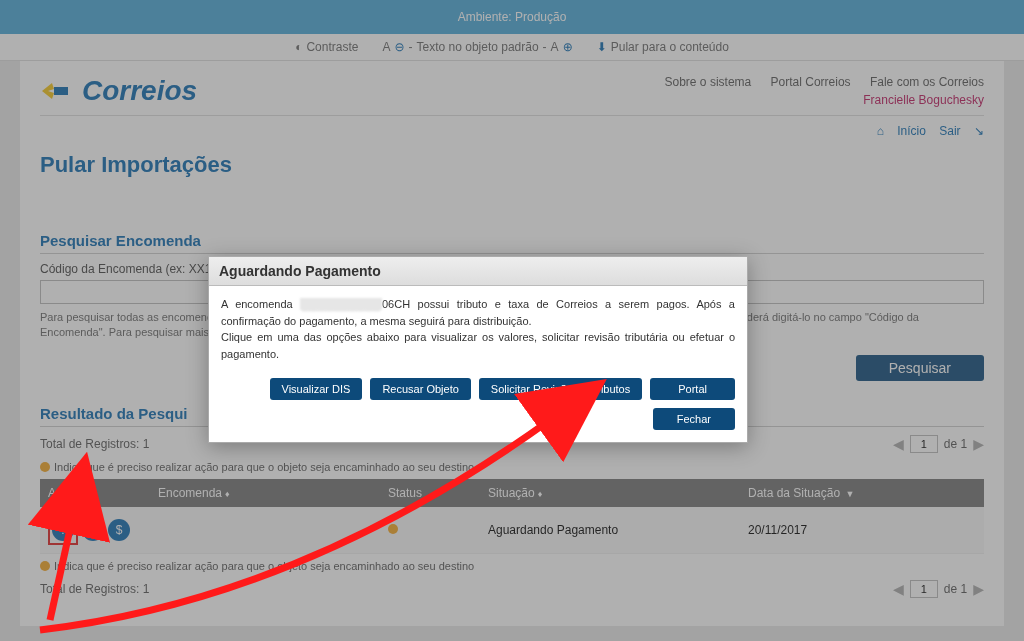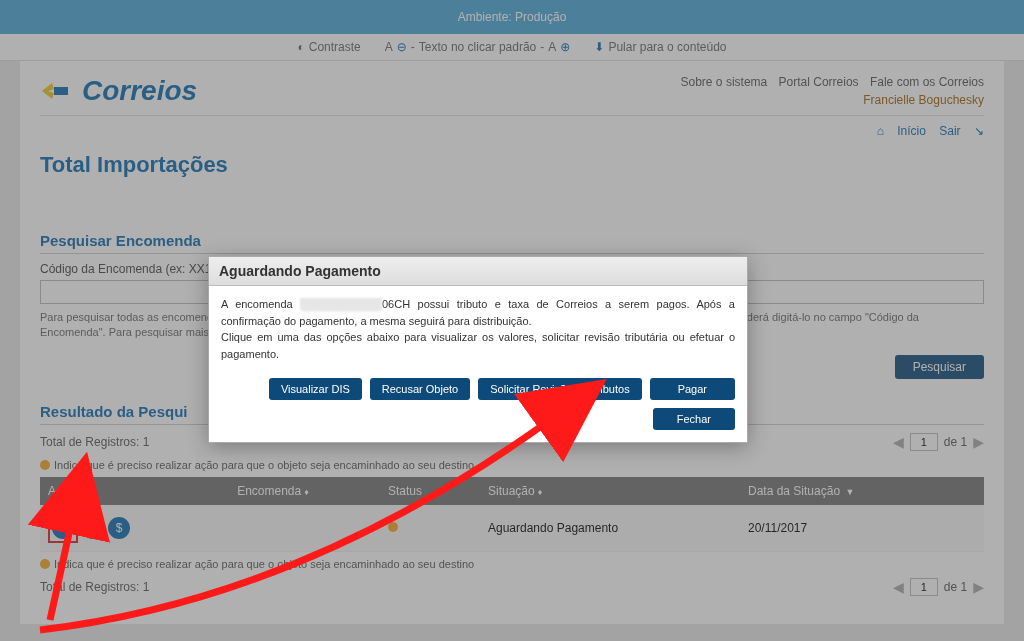--- a/index.html
+++ b/index.html
@@ -7,40 +7,40 @@
 .env-bar { background: #4aa8d8; color: #fff; text-align: center; padding: 10px; font-size: 12px; }
 .util-bar { background: #fff; padding: 6px 40px; font-size: 12px; color: #666; display: flex; justify-content: center; gap: 24px; align-items: center; border-bottom: 1px solid #ddd; }
 .util-bar .item { display: flex; align-items: center; gap: 4px; cursor: pointer; }
 .content-wrap { background: #fff; margin: 0 20px; padding: 0 20px 20px; }
 .header { display: flex; justify-content: space-between; align-items: center; padding: 14px 0 0; }
 .logo { display: flex; align-items: center; gap: 8px; }
 .logo-mark { width: 34px; height: 24px; position: relative; }
 .logo-text { color: #0d6ab0; font-size: 28px; font-weight: bold; font-style: italic; }
 .header-right { text-align: right; font-size: 12px; }
 .top-links { color: #555; margin-bottom: 4px; }
-.top-links span { margin-left: 8px; cursor: pointer; }
-.user-link { color: #a16207; cursor: pointer; }
+.top-links span { margin-left: 16px; cursor: pointer; }
+.user-link { color: #be185d; cursor: pointer; }
 .breadcrumb { text-align: right; font-size: 12px; color: #0d6ab0; padding: 8px 0; border-top: 1px solid #ddd; margin-top: 8px; }
 .breadcrumb span { margin-left: 10px; cursor: pointer; }
 .page-title { color: #0d6ab0; font-size: 22px; font-weight: bold; padding: 6px 0 20px; }
 .section-title { color: #0d6ab0; font-size: 15px; font-weight: bold; padding: 10px 0 4px; border-bottom: 1px solid #ccc; margin-bottom: 8px; }
 .form-label { font-size: 12px; color: #444; margin-bottom: 4px; }
 .search-input { width: 100%; border: 1px solid #bbb; padding: 4px; font-size: 12px; }
 .help-text { font-size: 11px; color: #666; margin-top: 6px; line-height: 1.4; }
 .btn-row { text-align: right; margin: 14px 0; }
-.btn { background: #0d4a7a; color: #fff; border: none; padding: 5px 18px; border-radius: 3px; font-size: 12px; cursor: pointer; }
+.btn { background: #0d4a7a; color: #fff; border: none; padding: 5px 33px; border-radius: 3px; font-size: 14px; cursor: pointer; }
 .pager { display: flex; justify-content: space-between; align-items: center; font-size: 12px; color: #555; margin: 8px 0; }
 .pager-ctrl { display: flex; align-items: center; gap: 6px; }
 .pager-ctrl input { width: 28px; text-align: center; border: 1px solid #bbb; padding: 2px; font-size: 11px; }
 .pager-arrow { color: #aaa; cursor: pointer; font-size: 14px; }
 .notice { font-size: 11px; color: #555; margin: 6px 0; display: flex; align-items: center; gap: 4px; }
 .dot-orange { width: 10px; height: 10px; background: #f5a623; border-radius: 50%; display: inline-block; }
 .table-head { background: #737373; color: #fff; display: flex; font-size: 12px; padding: 7px 8px; }
 .col-acao { width: 110px; }
-.col-enc { width: 230px; text-align: center; }
+.col-enc { width: 230px; }
 .col-status { width: 100px; }
 .col-sit { width: 260px; }
 .col-data { flex: 1; }
 .table-row { display: flex; align-items: center; padding: 8px; font-size: 12px; border-bottom: 1px solid #eee; background: #f8f8f8; }
 .action-icons { display: flex; gap: 4px; align-items: center; }
 .icon-circle { width: 22px; height: 22px; border-radius: 50%; display: flex; align-items: center; justify-content: center; color: #fff; font-size: 12px; cursor: pointer; }
 .icon-blue { background: #0d6ab0; }
 .icon-highlight { border: 2px solid #e02020; padding: 2px; }
 .dimmer { position: absolute; inset: 0; background: rgba(80,80,80,0.45); filter: blur(0); }
 .modal { position: absolute; top: 256px; left: 208px; width: 540px; background: #fff; border: 1px solid #aaa; box-shadow: 0 4px 20px rgba(0,0,0,0.3); z-index: 100; }
@@ -60,21 +60,21 @@
   <div class="env-bar">Ambiente: Produção</div>
 
   <div class="util-bar">
     <span class="item">
       <span>◐</span>
       <span>Contraste</span>
     </span>
     <span class="item">
       <span>A</span>
       <span style="color:#0d6ab0">⊖</span> -
-      <span>Texto no clicar padrão</span>
+      <span>Texto no objeto padrão</span>
       - <span>A</span>
       <span style="color:#0d6ab0">⊕</span>
     </span>
     <span class="item">
       <span style="color:#0d6ab0">⬇</span>
       <span>Pular para o conteúdo</span>
     </span>
   </div>
 
   <div class="content-wrap">
@@ -98,21 +98,21 @@
       </div>
     </div>
 
     <div class="breadcrumb">
       <span style="color:#0d6ab0">⌂</span>
       <span>Início</span>
       <span>Sair</span>
       <span>↘</span>
     </div>
 
-    <div class="page-title">Total Importações</div>
+    <div class="page-title">Pular Importações</div>
 
     <div style="height:24px"></div>
 
     <div class="section-title">Pesquisar Encomenda</div>
     <div class="form-label">Código da Encomenda (ex: XX123456789YY):</div>
     <input class="search-input" style="">
     <div class="help-text">Para pesquisar todas as encomendas basta deixar o campo em branco e clicar em pesquisar. Caso a pesquisa não retorne o objeto desejado poderá digitá-lo no campo "Código da Encomenda". Para pesquisar mais de um objeto separe-os por ; (ponto e vírgula)</div>
     <div class="btn-row">
       <button class="btn">Pesquisar</button>
     </div>
@@ -190,21 +190,21 @@
 <div class="modal">
   <div class="modal-title">Aguardando Pagamento</div>
   <div class="modal-body">
     <span>A encomenda </span><span class="masked">██████████</span><span>06CH</span><span> possui tributo e taxa de Correios a serem pagos. Após a confirmação do pagamento, a mesma seguirá para distribuição.</span><br>
     <span>Clique em uma das opções abaixo para visualizar os valores, solicitar revisão tributária ou efetuar o pagamento.</span>
   </div>
   <div class="modal-btns">
     <button class="btn">Visualizar DIS</button>
     <button class="btn">Recusar Objeto</button>
     <button class="btn">Solicitar Revisão de Tributos</button>
-    <button class="btn" style="padding:5px 28px">Pagar</button>
+    <button class="btn" style="padding:5px 28px">Portal</button>
     <div class="row2">
       <button class="btn" style="padding:5px 24px">Fechar</button>
     </div>
   </div>
 </div>
 
 <svg class="arrow-svg" width="1024" height="641">
   <defs>
     <marker id="ah" markerWidth="12" markerHeight="12" refX="2" refY="6" orient="auto">
       <path d="M0,0 L12,6 L0,12 Z" fill="#ff1a1a"></path>

